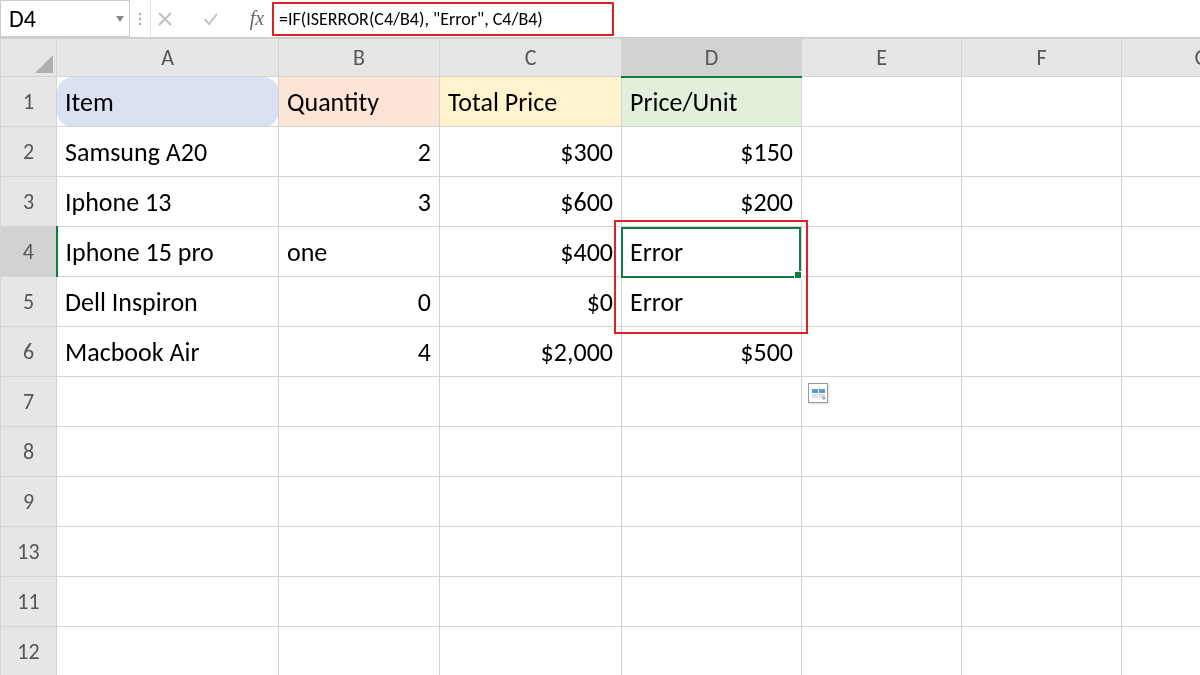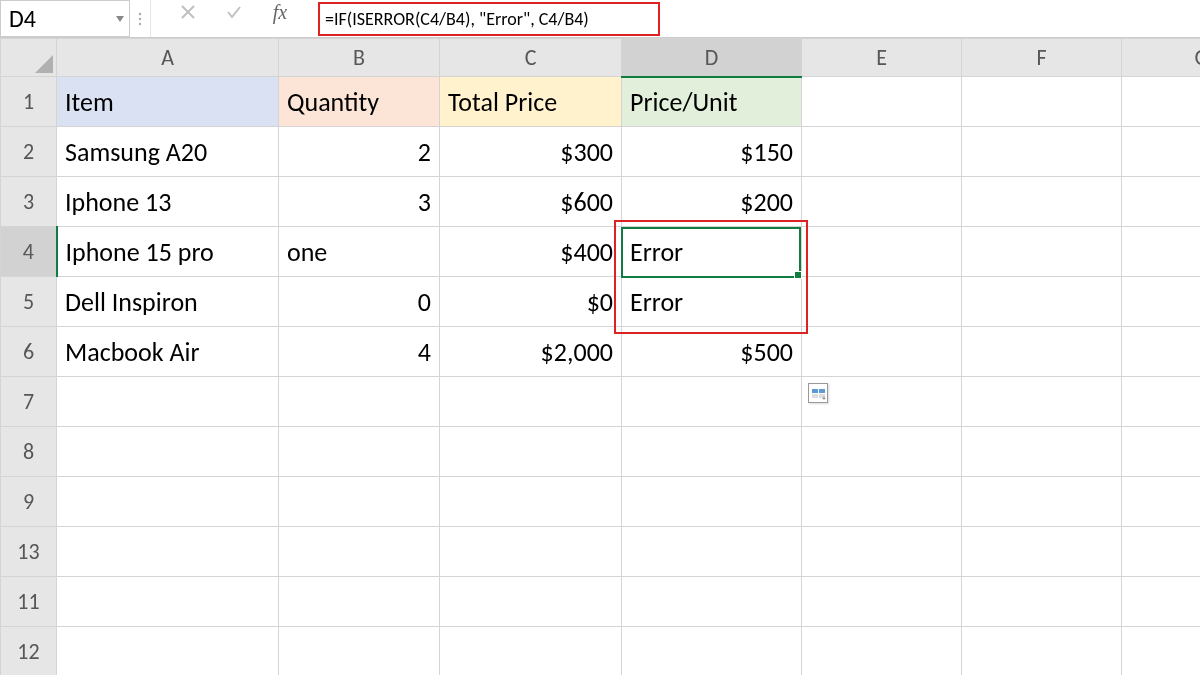--- a/index.html
+++ b/index.html
@@ -49,22 +49,23 @@
       display: flex;
       align-items: center;
       color: #aaa;
     }
     .options-section svg {
       width: 4px;
       height: 14px;
     }
     .formula-controls {
       display: flex;
+      align-items: center;
       gap: 22px;
-      padding: 0 25px;
+      padding: 0 2px;
       border-left: 1px solid #e5e5e5;
     }
     .formula-controls .ctrl-btn {
       width: 24px;
       height: 24px;
       display: flex;
       align-items: center;
       justify-content: center;
       color: #c0c0c0;
     }
@@ -154,21 +155,21 @@
     table.grid td {
       background: #fff;
       padding: 0 8px;
       position: relative;
     }
     .col-A { width: 222px; }
     .col-B { width: 161px; }
     .col-C { width: 182px; }
     .col-D { width: 180px; }
     .col-rest { width: 160px; }
-    .bg-blue { background: #d9e1f2 !important; }
+    .bg-blue { background: #d9e1f2 !important; border-radius: 16px; }
     .bg-orange { background: #fce4d6 !important; margin-top: 13px; }
     .bg-yellow { background: #fff2cc !important; }
     .bg-green { background: #e2efda !important; }
     .al-left { text-align: left; }
     .al-right { text-align: right; }
     .selected-cell-border {
       position: absolute;
       border: 2px solid #107c41;
       pointer-events: none;
     }

